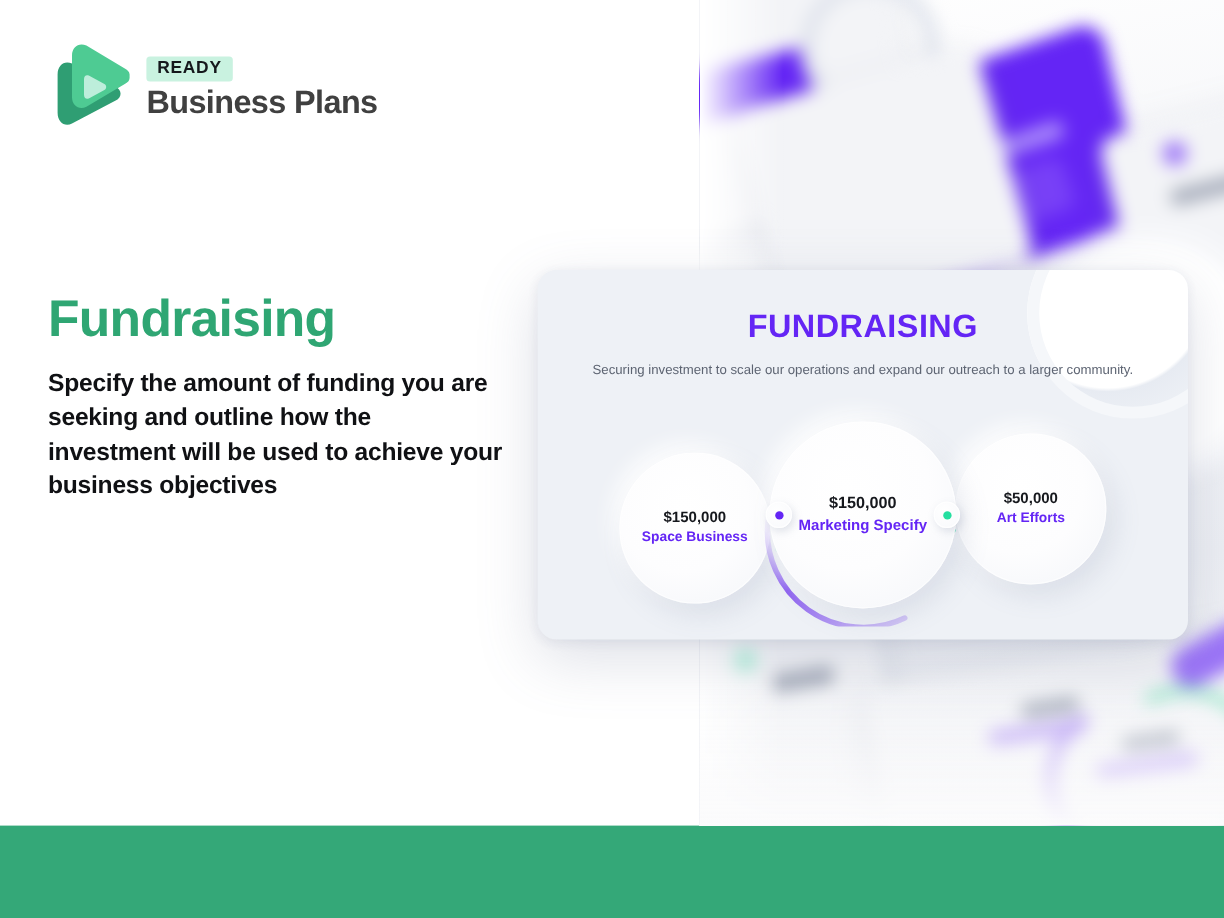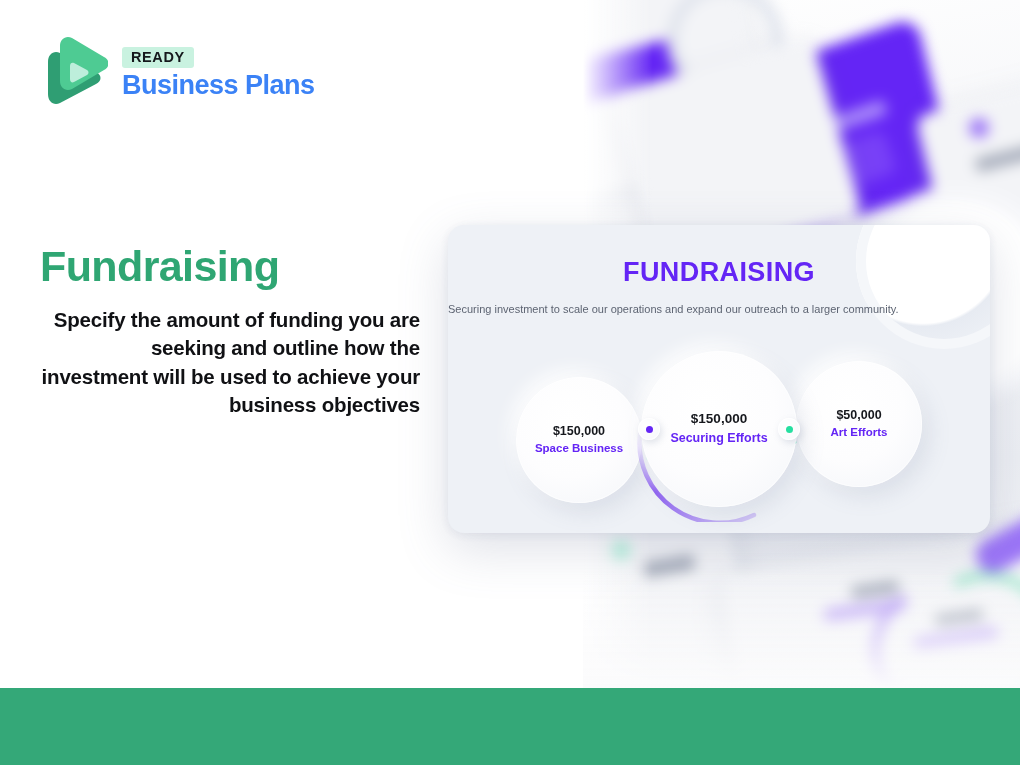--- a/index.html
+++ b/index.html
@@ -67,21 +67,20 @@
   }
 
   
   #left-panel {
     position: absolute;
     left: 0; top: 0;
     width: 583px;
     height: 556px;
     background: #ffffff;
     z-index: 3;
-    text-align: right;
   }
   #logo-block {
     position: absolute;
     left: 40px;
     top: 36px;
     display: flex;
     align-items: center;
     gap: 14px;
   }
   #logo-mark { width: 68px; height: 74px; display: block; }
@@ -92,21 +91,21 @@
     font-size: 14.5px;
     font-weight: bold;
     letter-spacing: .6px;
     padding: 3px 9px 4px 9px;
     border-radius: 3px;
     line-height: 1;
   }
   #brand-name {
     font-size: 27px;
     font-weight: bold;
-    color: #3b82f6;
+    color: #404040;
     letter-spacing: -.5px;
     line-height: 1.05;
   }
 
   #page-title {
     position: absolute;
     left: 40px;
     top: 216px;
     font-size: 43px;
     font-weight: bold;
@@ -160,20 +159,21 @@
     text-align: center;
     font-size: 27px;
     font-weight: bold;
     color: #6425f5;
     letter-spacing: .4px;
   }
   #card-subtitle {
     position: absolute;
     left: 0; right: 0;
     top: 77px;
+    text-align: center;
     font-size: 11px;
     color: #5d6472;
     line-height: 1.42;
   }
 
   
   #circles-area {
     position: absolute;
     left: 0; right: 0;
     top: 130px;
@@ -353,21 +353,21 @@
       <path d="M 14 98 A 80 80 0 0 0 128 179" fill="none" stroke="url(#gradPurple)" stroke-width="4.5" stroke-linecap="round"></path>
     </svg>
 
     <div class="node-circle" id="node-left">
       <span class="node-amount">$150,000</span>
       <span class="node-label">Space Business</span>
     </div>
 
     <div class="node-circle" id="node-center">
       <span class="node-amount">$150,000</span>
-      <span class="node-label">Securing Efforts</span>
+      <span class="node-label">Marketing Specify</span>
     </div>
 
     <div class="node-circle" id="node-right">
       <span class="node-amount">$50,000</span>
       <span class="node-label">Art Efforts</span>
     </div>
 
     <div class="connector-node" id="connector-left">
       <i></i>
     </div>

